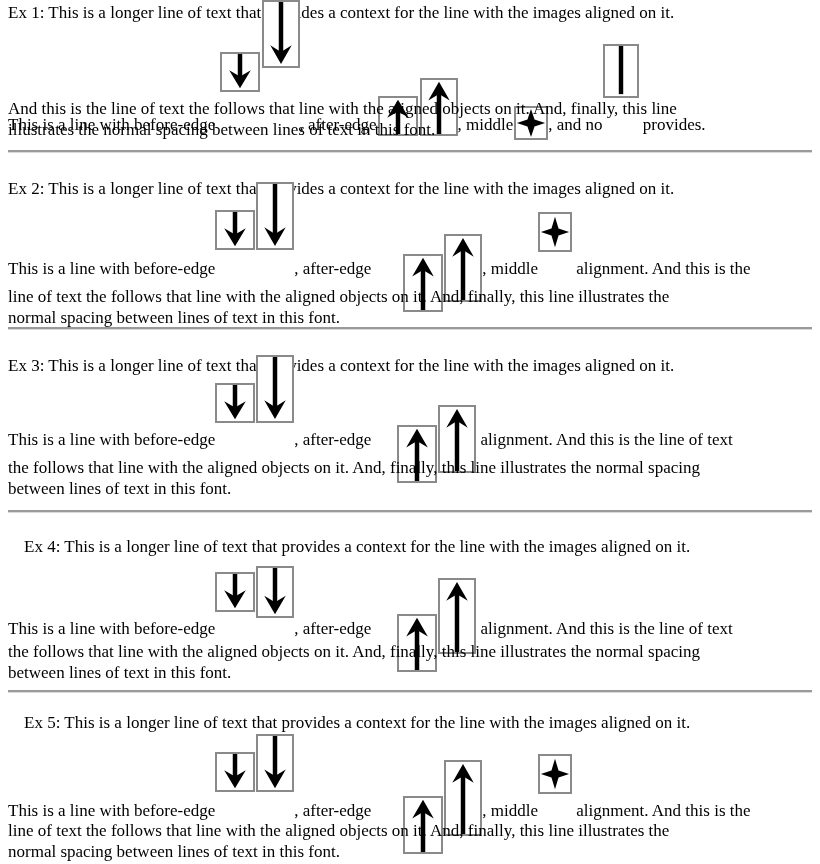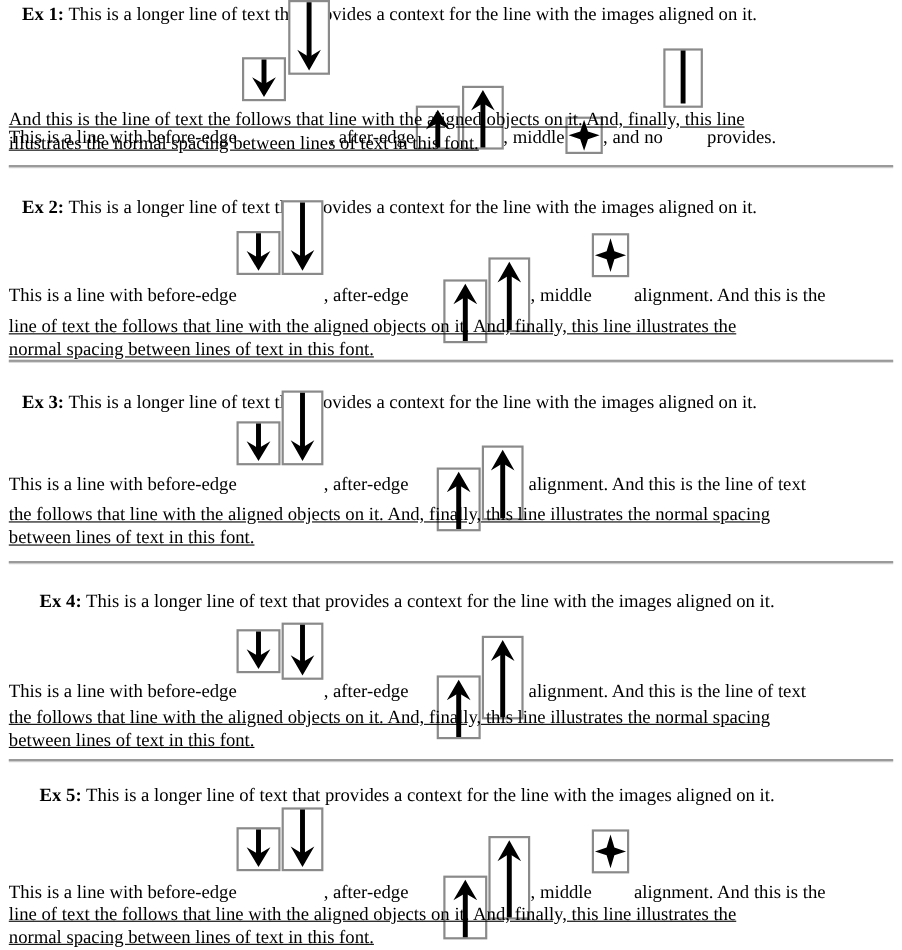--- a/index.html
+++ b/index.html
@@ -34,27 +34,25 @@
     line-height: 21px;
     color: #000;
   }
 
   .ctx-line {
     padding: 0 8px;
     white-space: nowrap;
   }
 
   .ex-label {
-    font-weight: bold;
-    margin-left: 12px;
+    font-weight: normal;
   }
 
   .tail-line {
     padding: 0 8px;
-    text-decoration: underline;
   }
 
   
   .mid-line {
     position: relative;
     padding: 0 8px;
     white-space: nowrap;
   }
 
   .mid-line .seg {

